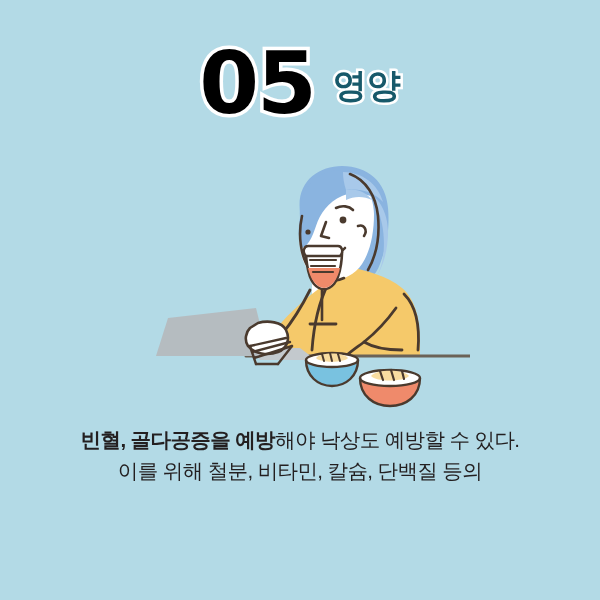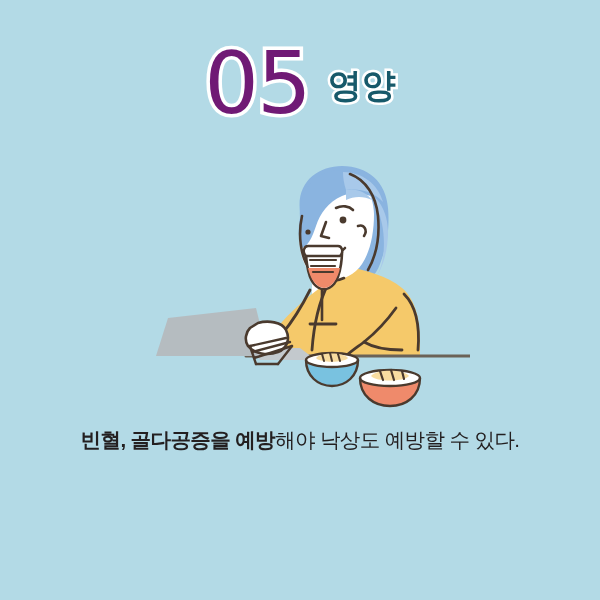--- a/index.html
+++ b/index.html
@@ -9,22 +9,22 @@
     background:#b3dae6;
   }
   #card{position:relative;width:600px;height:600px;background:#b3dae6;overflow:hidden;}
 
   
   #header{
     position:absolute;left:0;top:28px;width:600px;height:110px;
     display:flex;align-items:center;justify-content:center;gap:18px;
   }
   #step-number{
-    font-size:86px;font-weight:normal;line-height:1;
-    color:#701a75;
+    font-size:86px;font-weight:bold;line-height:1;
+    color:#000000;
     letter-spacing:-2px;
     -webkit-text-stroke:7px #ffffff;
     paint-order:stroke fill;
     text-shadow:0 0 0 #ffffff;
     font-family:"DejaVu Sans",sans-serif;
   }
   #header-title{
     display:flex;flex-direction:row;justify-content:center;gap:2px;
     padding-top:4px;
   }
@@ -208,15 +208,18 @@
         <path d="M210 218 C210 236 224 246 240 246 C256 246 270 236 270 218" fill="none" stroke="#4a3a2e" stroke-width="2.4"></path>
       </g>
 
     </svg>
   </div>
 
   <div id="body-copy">
     <div class="copy-line">
       <b>빈혈, 골다공증을 예방</b><span class="reg">해야 낙상도 예방할 수 있다.</span>
     </div>
+    <div class="copy-line">
+      <b></b><span class="reg">이를 위해 철분, 비타민, 칼슘, 단백질 등의</span>
+    </div>
   </div>
 
 </div>
 
 </body></html>

